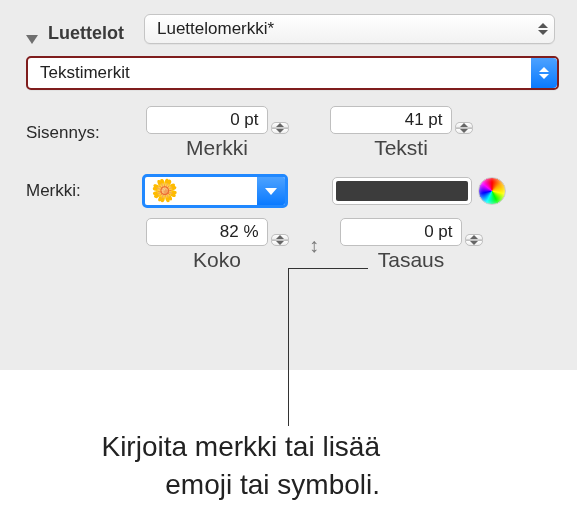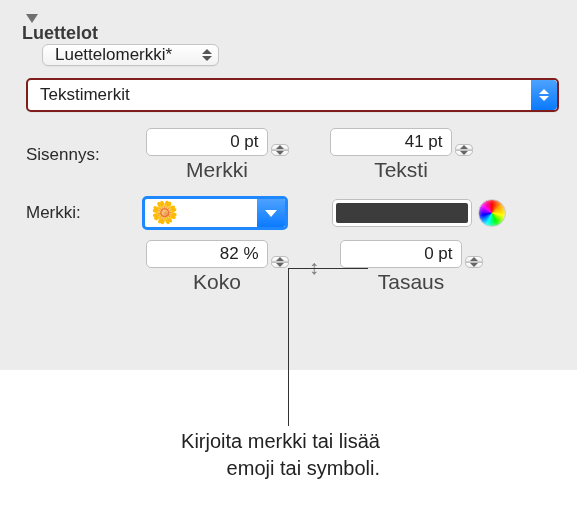--- a/index.html
+++ b/index.html
@@ -13,23 +13,22 @@
     font-size: 17px;
   }
   .panel {
     padding: 14px 22px 0 22px;
     background: #ececec;
     height: 370px;
     box-sizing: border-box;
   }
   .header-row {
     display: flex;
-    align-items: flex-start;
+    align-items: flex-end;
     margin-bottom: 12px;
-    flex-direction: column;
   }
   .disclosure {
     width: 0; height: 0;
     border-left: 6px solid transparent;
     border-right: 6px solid transparent;
     border-top: 9px solid #6f6f6f;
     margin-right: 10px;
     margin-left: 4px;
   }
   .header-label {
@@ -204,21 +203,21 @@
     color: #7a7a7a;
     padding: 0 6px;
   }
 
   .callout-line {
     position: absolute;
     background: #333;
   }
 
   .caption {
-    font-size: 20px;
+    font-size: 28px;
     color: #222;
     text-align: right;
     line-height: 1.35;
     margin-top: 58px;
     margin-left: 60px;
     width: 320px;
   }
 </style>
 </head>
 <body>

